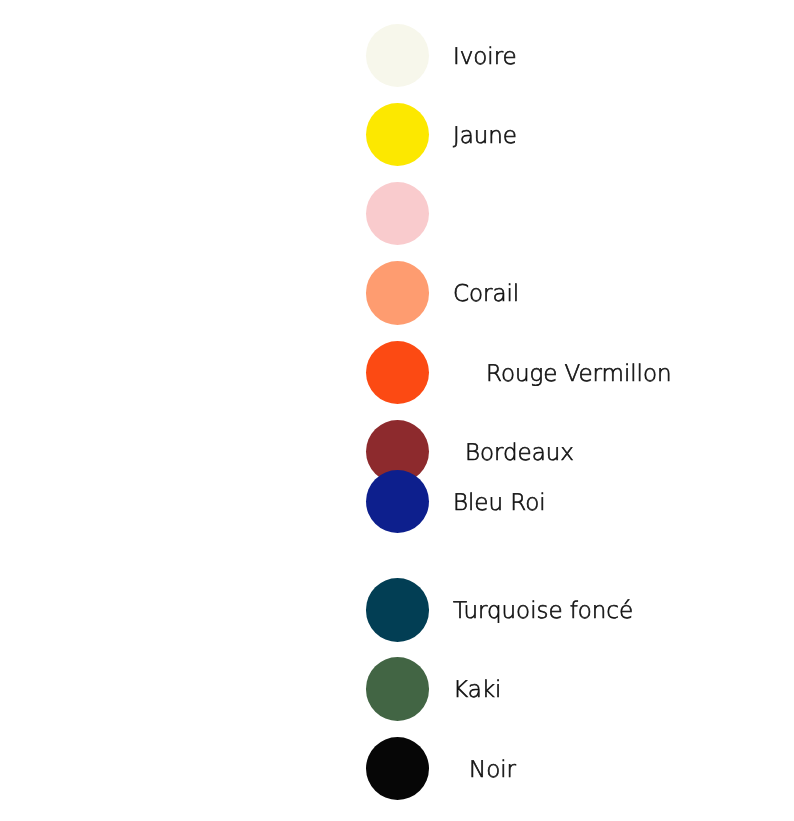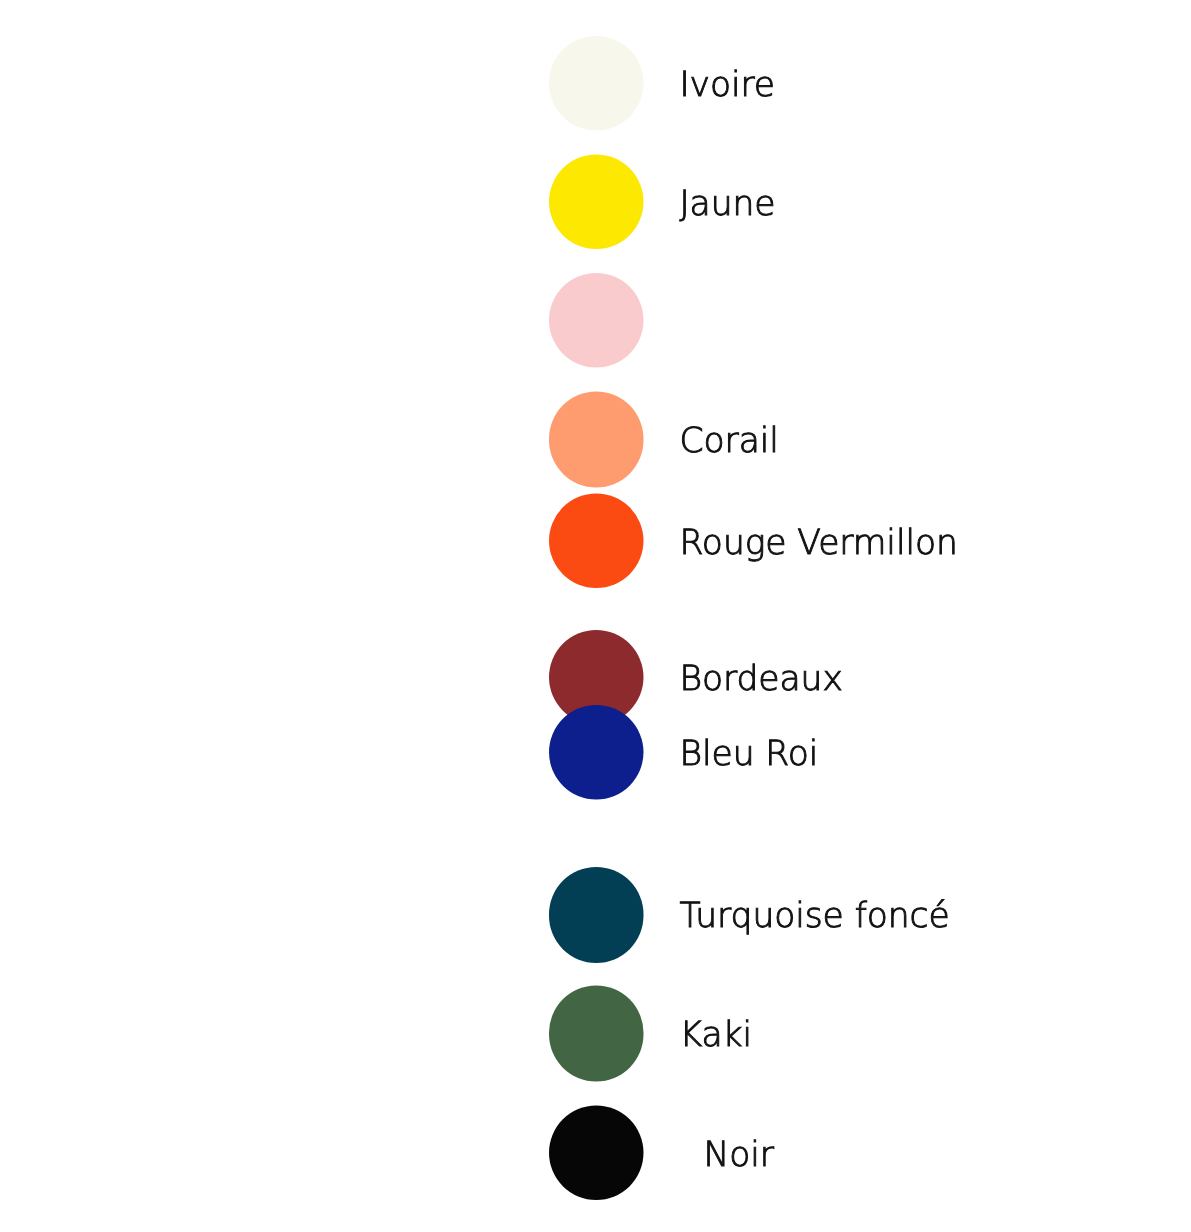--- a/index.html
+++ b/index.html
@@ -26,22 +26,22 @@
     position: absolute;
     left: 366.1px;
     height: 63.3px;
     display: flex;
     align-items: center;
   }
   .swatch-row:nth-child(1)  { top:  23.75px; }
   .swatch-row:nth-child(2)  { top: 102.96px; }
   .swatch-row:nth-child(3)  { top: 182.17px; }
   .swatch-row:nth-child(4)  { top: 261.38px; }
-  .swatch-row:nth-child(5)  { top: 329px; }
-  .swatch-row:nth-child(6)  { top: 419.80px; }
+  .swatch-row:nth-child(5)  { top: 341px; gap: 33px; }
+  .swatch-row:nth-child(6)  { top: 419.80px; gap: 12px; }
   .swatch-row:nth-child(7)  { top: 470px; text-align: right; }
   .swatch-row:nth-child(8)  { top: 578.22px; }
   .swatch-row:nth-child(9)  { top: 657.43px; }
   .swatch-row:nth-child(10) { top: 736.64px; gap: 16px; }
 
   .swatch-dot {
     width: 63.3px;
     height: 63.3px;
     border-radius: 50%;
     flex: 0 0 auto;

